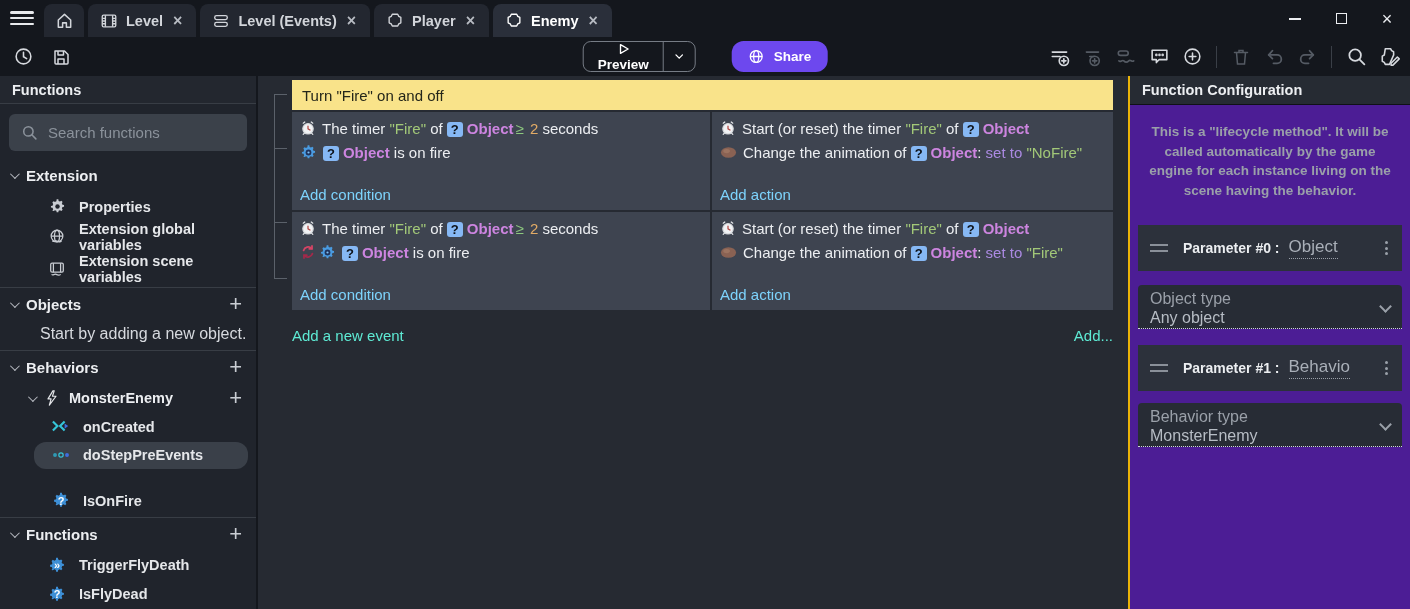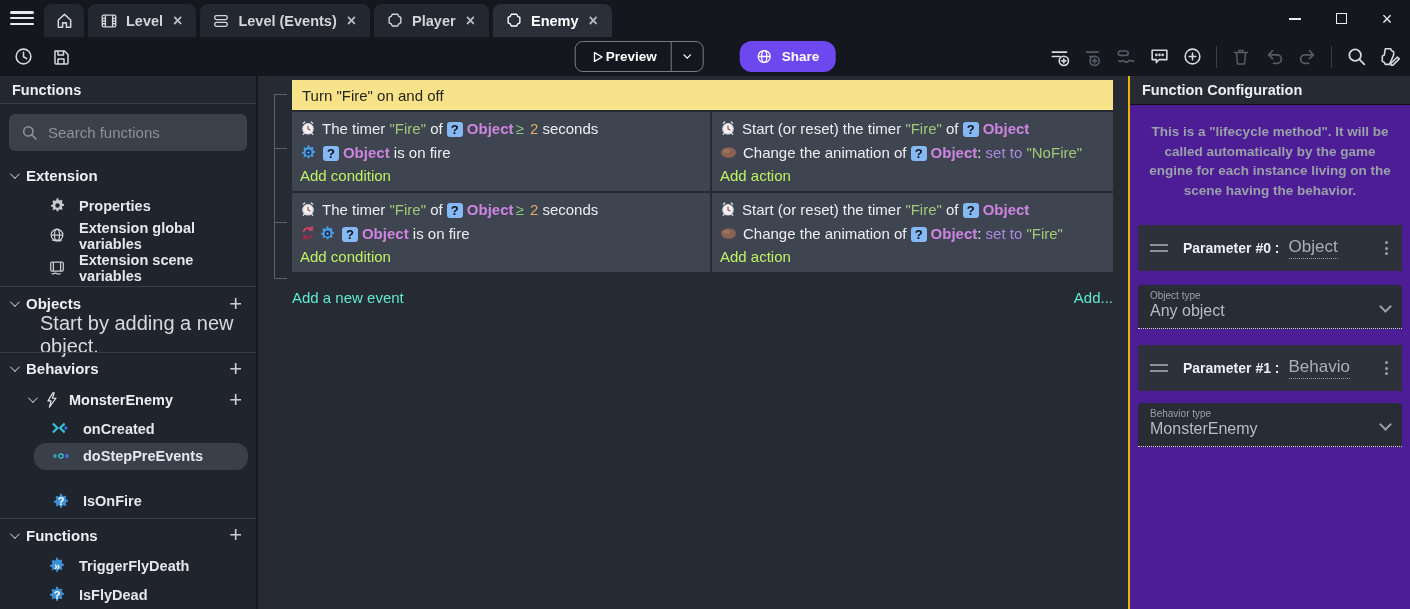--- a/index.html
+++ b/index.html
@@ -30,21 +30,21 @@
 
   
   .toolbar { position:absolute; top:37px; left:0; right:0; height:39px; background:#14171d; }
   .tb-left { position:absolute; left:10px; top:0; height:39px; display:flex; align-items:center; gap:12px; }
   .tb-center { position:absolute; left:50%; top:4px; transform:translateX(-50%); display:flex; align-items:center; gap:36px; }
   .tb-right { position:absolute; right:8px; top:0; height:39px; display:flex; align-items:center; gap:7px; }
   .icon-btn { width:26px; height:26px; display:flex; align-items:center; justify-content:center; color:#d6d9de; }
   .icon-btn.dim { color:#555b64; }
   .tb-sep { width:1px; height:22px; background:#3a3f47; margin:0 4px; }
   .preview-btn { display:flex; align-items:center; height:31px; border:1px solid #767c85; border-radius:8px; color:#fff; overflow:hidden; }
-  .preview-main { display:flex; align-items:center; padding:0 14px; font-weight:bold; font-size:13.5px; }
+  .preview-main { display:flex; align-items:center; padding:0 14px; font-weight:bold; font-size:13.5px;flex-direction:column; }
   .preview-sep { width:1px; align-self:stretch; background:#767c85; }
   .preview-caret { padding:0 9px; display:flex; align-items:center; }
   .share-btn { display:flex; align-items:center; gap:9px; height:31px; padding:0 16px; background:#6d48ee; border-radius:12px; color:#fff; font-weight:bold; font-size:13.5px; }
 
   
   .main { position:absolute; top:76px; left:0; right:0; bottom:0; display:flex; }
 
   
   .sidebar { width:258px; background:#20242c; border-right:2px solid #14171d; display:flex; flex-direction:column; }
   .sb-header { height:31px; display:flex; align-items:center; padding:0 12px; font-weight:bold; font-size:14.5px; border-bottom:1px solid #383d45; background:#23272f; }
@@ -53,41 +53,41 @@
   .sb-search input { background:transparent; border:none; outline:none; color:#e8eaed; font-size:15px; width:100%; font-family:"Liberation Sans",sans-serif; }
   .sb-search input::placeholder { color:#8b929b; }
   .section-row { display:flex; align-items:center; height:36px; padding:0 12px 0 10px; font-weight:bold; font-size:15px; }
   .section-row .chev { margin-right:9px; }
   .chev { display:inline-block; width:7px; height:7px; border-right:1.6px solid #b6bac1; border-bottom:1.6px solid #b6bac1; transform:rotate(45deg) translateY(-2px); }
   .plus-btn { margin-left:auto; color:#c9cdd3; font-size:22px; font-weight:300; line-height:1; padding:0 2px; }
   .sb-item { display:flex; align-items:center; height:32px; gap:13px; color:#e5e7ea; font-weight:bold; font-size:14.5px; }
   .sb-item .ic { width:18px; display:flex; justify-content:center; }
   .indent-1 { padding-left:48px; }
   .indent-2 { padding-left:52px; }
-  .sb-empty { padding-left:40px; height:30px; display:flex; align-items:center; color:#d6d9de; font-size:20px; }
+  .sb-empty { padding-left:40px; height:30px; display:flex; align-items:center; color:#d6d9de; font-size:16px; }
   .sb-divider { height:1px; background:#383d45; margin-top:2px; }
   .behavior-row { display:flex; align-items:center; height:32px; padding:0 12px 0 28px; gap:10px; font-weight:bold; font-size:14.5px; }
   .sb-item.selected { background:#3a4049; border-radius:12px; margin:0 8px 17px 34px; padding-left:18px; height:30px; }
   .fn-gear { position:relative; width:19px; height:19px; }
   .fn-gear .glyph { position:absolute; inset:0; display:flex; align-items:center; justify-content:center; color:#fff; font-size:11px; font-weight:bold; }
 
   
   .events { flex:1; background:#262a32; position:relative; }
   .rail-v { position:absolute; left:16px; top:18px; width:1px; height:184px; background:#5b616a; }
   .rail-h { position:absolute; left:16px; width:13px; height:1px; background:#5b616a; }
   .sheet { position:absolute; left:34px; top:4px; right:15px; }
   .comment-bar { background:#f9e38a; color:#24261a; height:30px; display:flex; align-items:center; padding:0 10px; font-size:15px; }
   .event-row { margin-top:2px; background:#3e4450; display:flex; }
   .ev-col { padding:4px 8px 5px 8px; }
   .ev-conditions { width:418px; }
   .ev-divider { width:2px; background:#262a32; }
   .ev-actions { flex:1; }
   .ev-line { display:flex; align-items:center; gap:6px; min-height:24px; white-space:nowrap; }
   .ev-line .ics { display:flex; align-items:center; gap:3px; }
-  .add-link { color:#bef264; min-height:22px; display:flex; align-items:center; }
+  .add-link { color:#7dd3fc; min-height:22px; display:flex; align-items:center;margin-top:19px; }
   .seg-str { color:#a2c878; }
   .seg-obj { color:#cd85e0; font-weight:bold; }
   .seg-op  { color:#8cc87e; padding:0 2px; }
   .seg-num { color:#e2ab66; }
   .seg-set { color:#ab8ae2; }
   .chip { background:#86b8f4; color:#0d1117; font-weight:bold; font-size:13px; padding:0px 4px; border-radius:3px; margin-right:4px; }
   .add-event-row { margin-top:17px; display:flex; align-items:center; color:#5eead4; font-size:15px; }
   .add-more { margin-left:auto; }
 
   
@@ -97,21 +97,21 @@
   .param-card { margin:0 8px; background:#2c313b; border-radius:0; height:46px; display:flex; align-items:center; padding:0 12px; }
   .param-card.first { margin-top:25px; }
   .param-card.second { margin-top:16px; }
   .drag-handle { width:18px; height:8px; border-top:2px solid #8a9099; border-bottom:2px solid #8a9099; }
   .param-label { font-weight:bold; font-size:14px; margin-left:15px; }
   .param-value { color:#a9afb8; font-size:17px; margin-left:9px; border-bottom:1px dotted #9aa0a9; padding-bottom:1px; max-width:92px; overflow:hidden; white-space:nowrap; }
   .kebab { margin-left:auto; display:flex; flex-direction:column; gap:2.5px; padding:2px; }
   .kebab i { width:3px; height:3px; border-radius:50%; background:#9aa0a9; }
   .select-box { margin:14px 8px 0 8px; background:#272c35; border-radius:4px 4px 0 0; border-bottom:1px dotted #cfd4db; height:44px; padding:5px 12px 0 12px; position:relative; }
   .select-box.second { margin-top:12px; }
-  .select-label { font-size:10px; color:#9aa0a9; }
+  .select-label { font-size:16px; color:#9aa0a9; }
   .select-value { font-size:16px; color:#b7bdc5; margin-top:1px; }
   .select-chev { position:absolute; right:12px; top:17px; width:9px; height:9px; border-right:2px solid #9aa0a9; border-bottom:2px solid #9aa0a9; transform:rotate(45deg); }
 </style>
 </head>
 <body>
 
 <div class="titlebar">
   <div class="hamburger">
       <span></span>
       <span></span>

